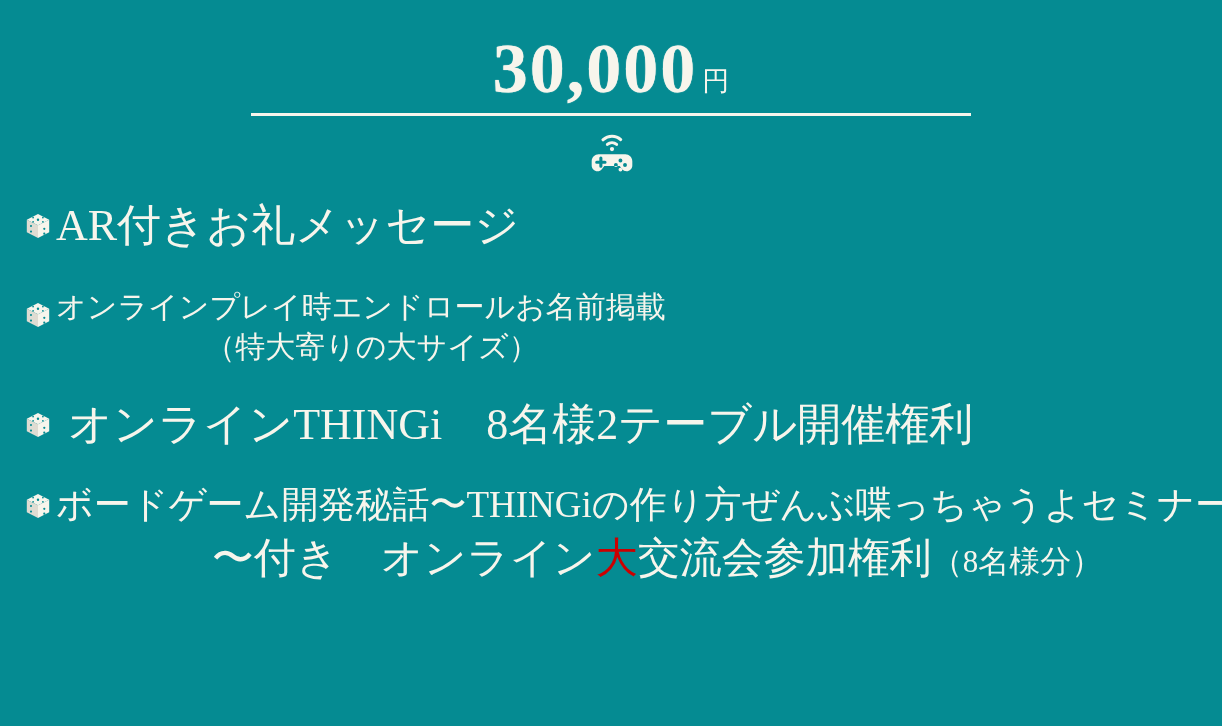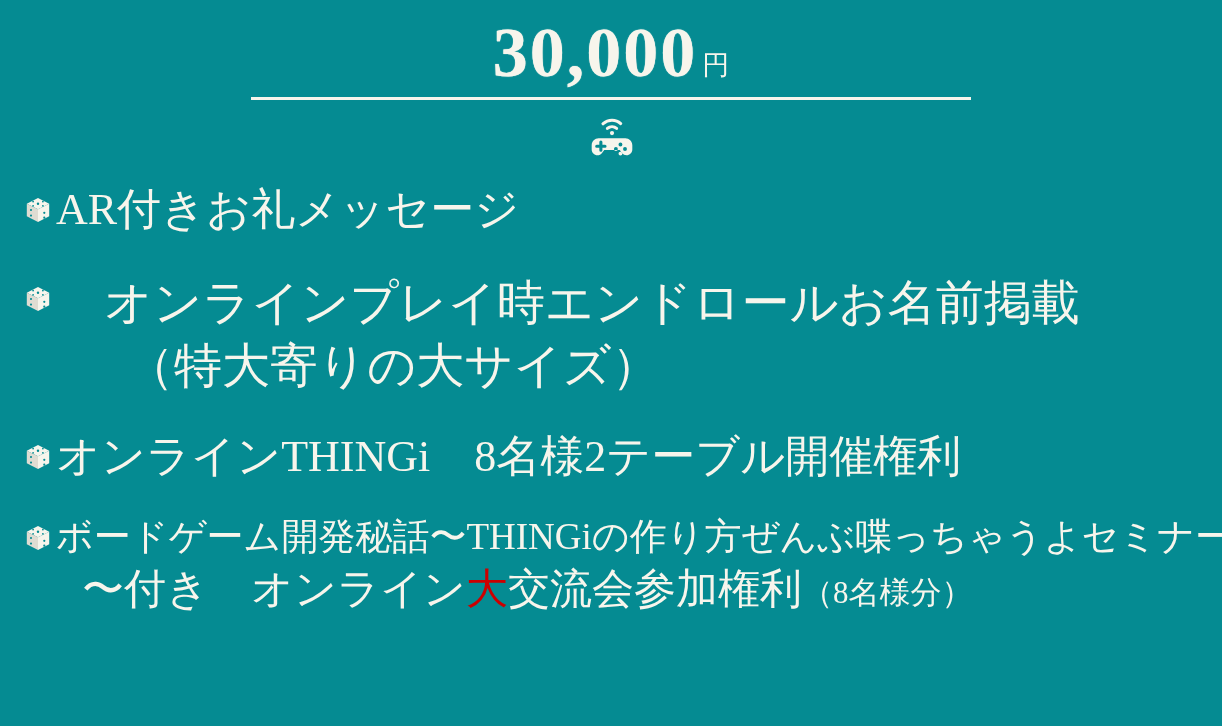--- a/index.html
+++ b/index.html
@@ -18,21 +18,21 @@
 
   .poster {
     position: absolute;
     inset: 0;
     background: #058b92;
   }
 
   
   .header {
     text-align: right;
-    padding-top: 18px;
+    padding-top: 34px;
   }
 
   .price-row {
     display: flex;
     align-items: baseline;
     justify-content: center;
     line-height: 1;
   }
 
   .price-amount {
@@ -86,21 +86,21 @@
     list-style: none;
   }
 
   .benefit {
     display: flex;
     align-items: flex-start;
     margin-bottom: 32px;
   }
 
   .benefit:nth-child(2) { margin-bottom: 30px; }
-  .benefit:nth-child(3) { margin-bottom: 26px; }
+  .benefit:nth-child(3) { margin-bottom: 26px; gap: 12px; }
   .benefit:last-child { margin-bottom: 0; }
 
   .die-icon {
     flex: 0 0 auto;
     width: 28px;
     height: 28px;
     margin-top: 14px;
     margin-right: 4px;
   }
 
@@ -111,20 +111,21 @@
     color: #f7f5ec;
   }
 
   .line {
     display: block;
     white-space: nowrap;
   }
 
   .line.indented {
     padding-left: 22px;
+    text-align: center;
   }
 
   .smaller {
     font-size: 31px;
     margin-top: 48px;
   }
 
   .red {
     color: #cc0000;
   }
@@ -132,21 +133,21 @@
   .b4 .benefit-text { font-size: 37px; line-height: 1.34; }
   .b4 .line.indented { padding-left: 26px; font-size: 42px; }
   .b4 .die-icon { margin-top: 12px; }
 
   .b3 .benefit-text { font-size: 44px; }
   .b3 .die-icon { margin-top: 15px; }
 
   .b1 .benefit-text { font-size: 44px; }
   .b1 .die-icon { margin-top: 15px; }
 
-  .b2 .benefit-text { font-size: 48px; margin-left: 48px; }
+  .b2 .benefit-text { font-size: 30px; }
   .b2 .die-icon { margin-top: 14px; }
 </style>
 </head>
 <body>
 
 <div class="poster">
 
   <div class="header">
 
     <div class="price-row">

